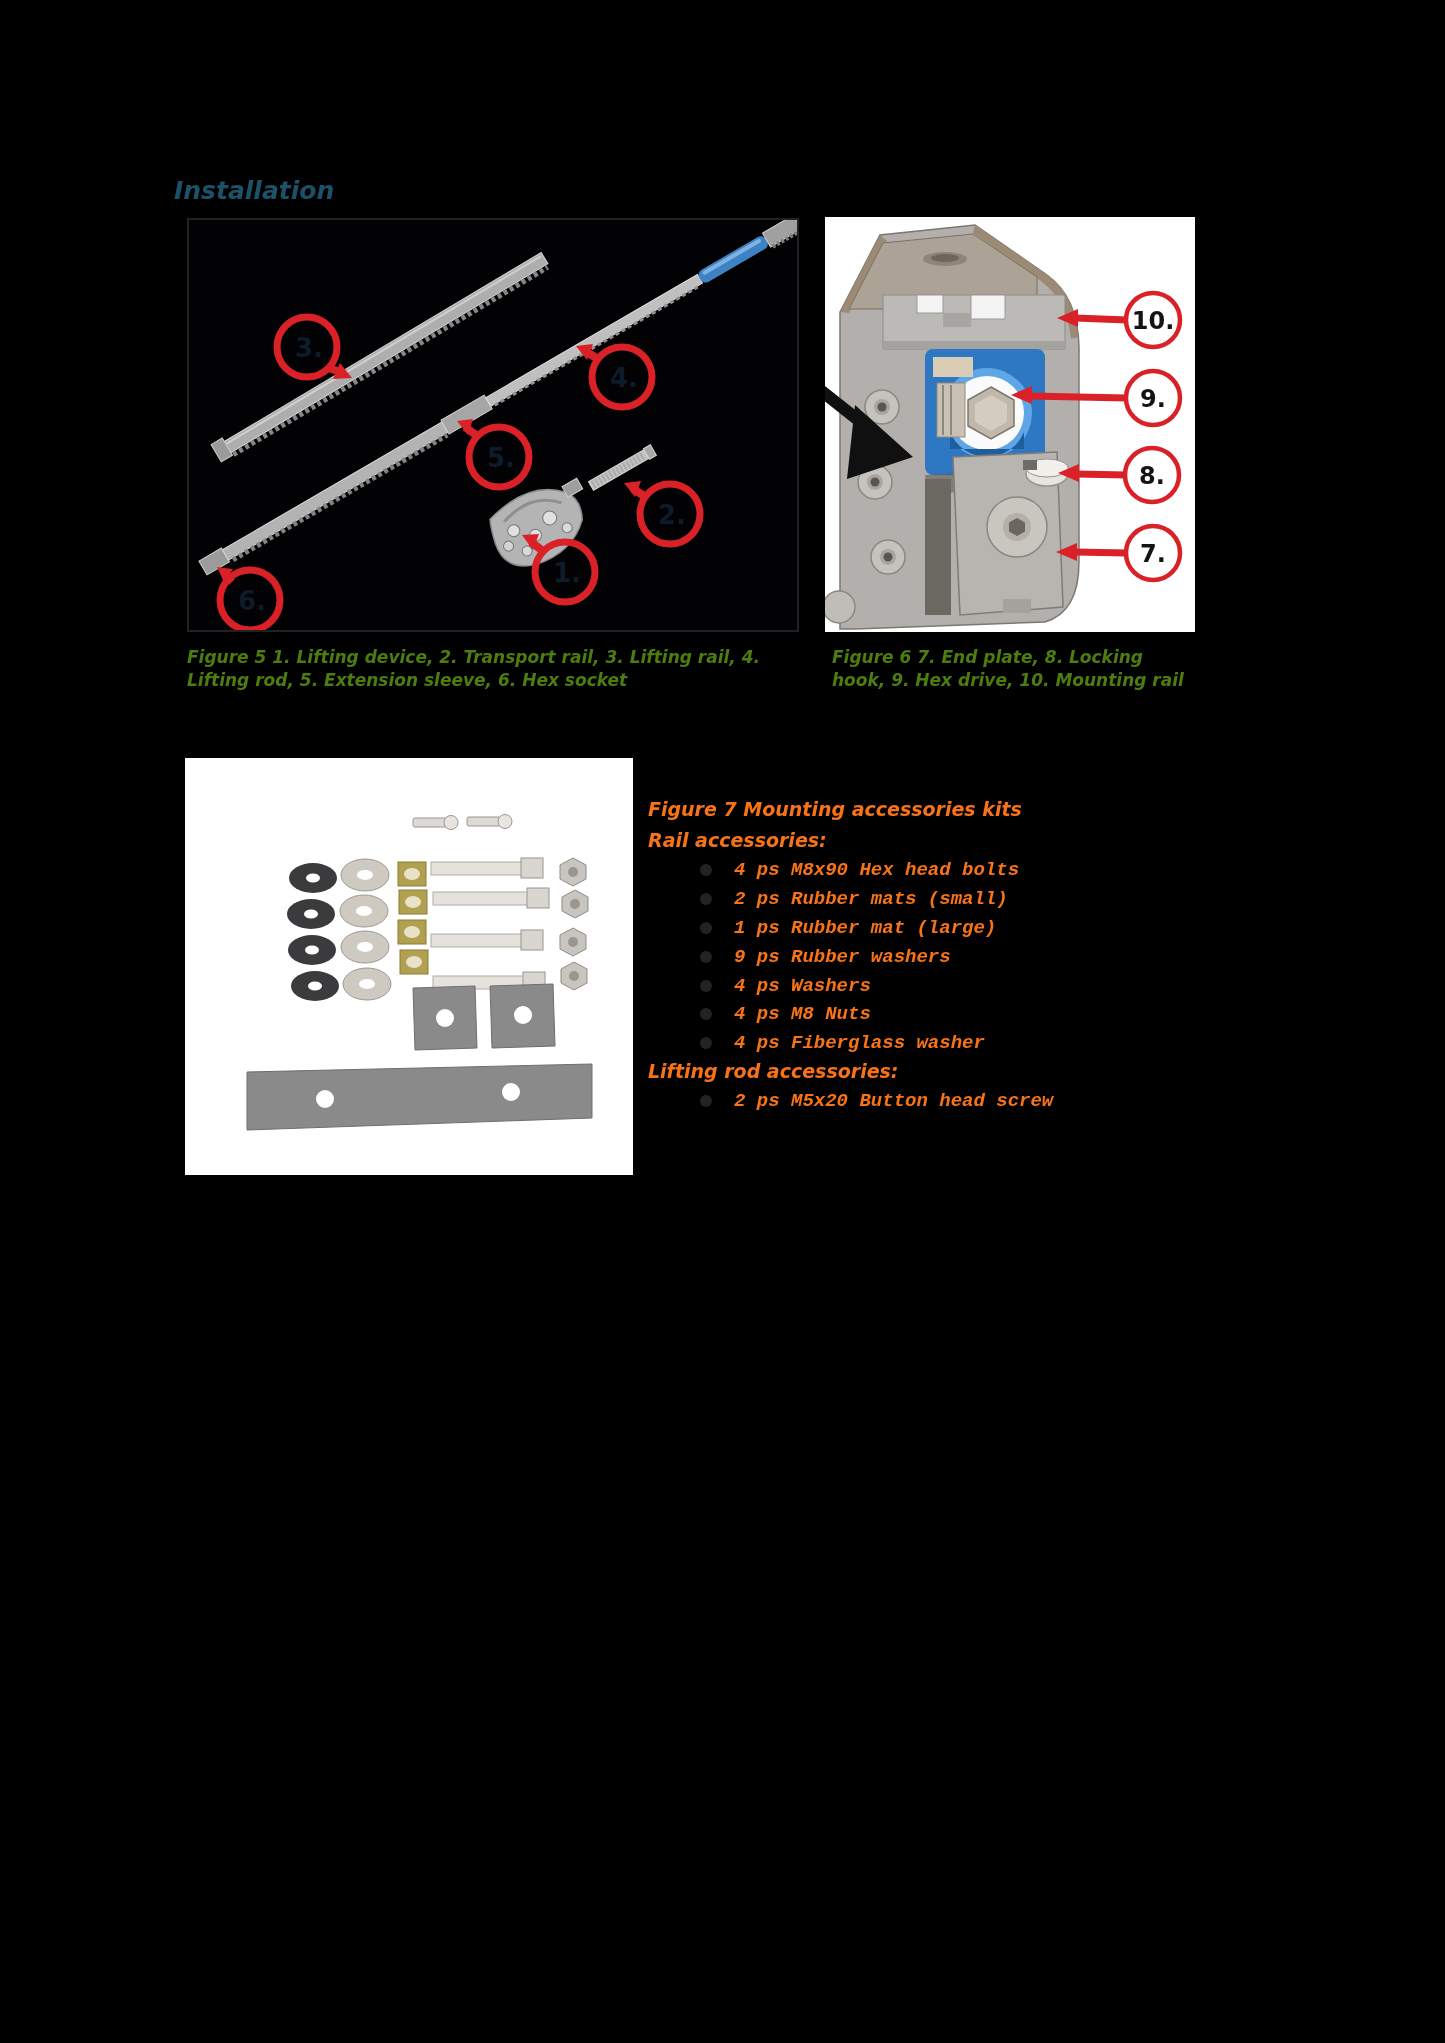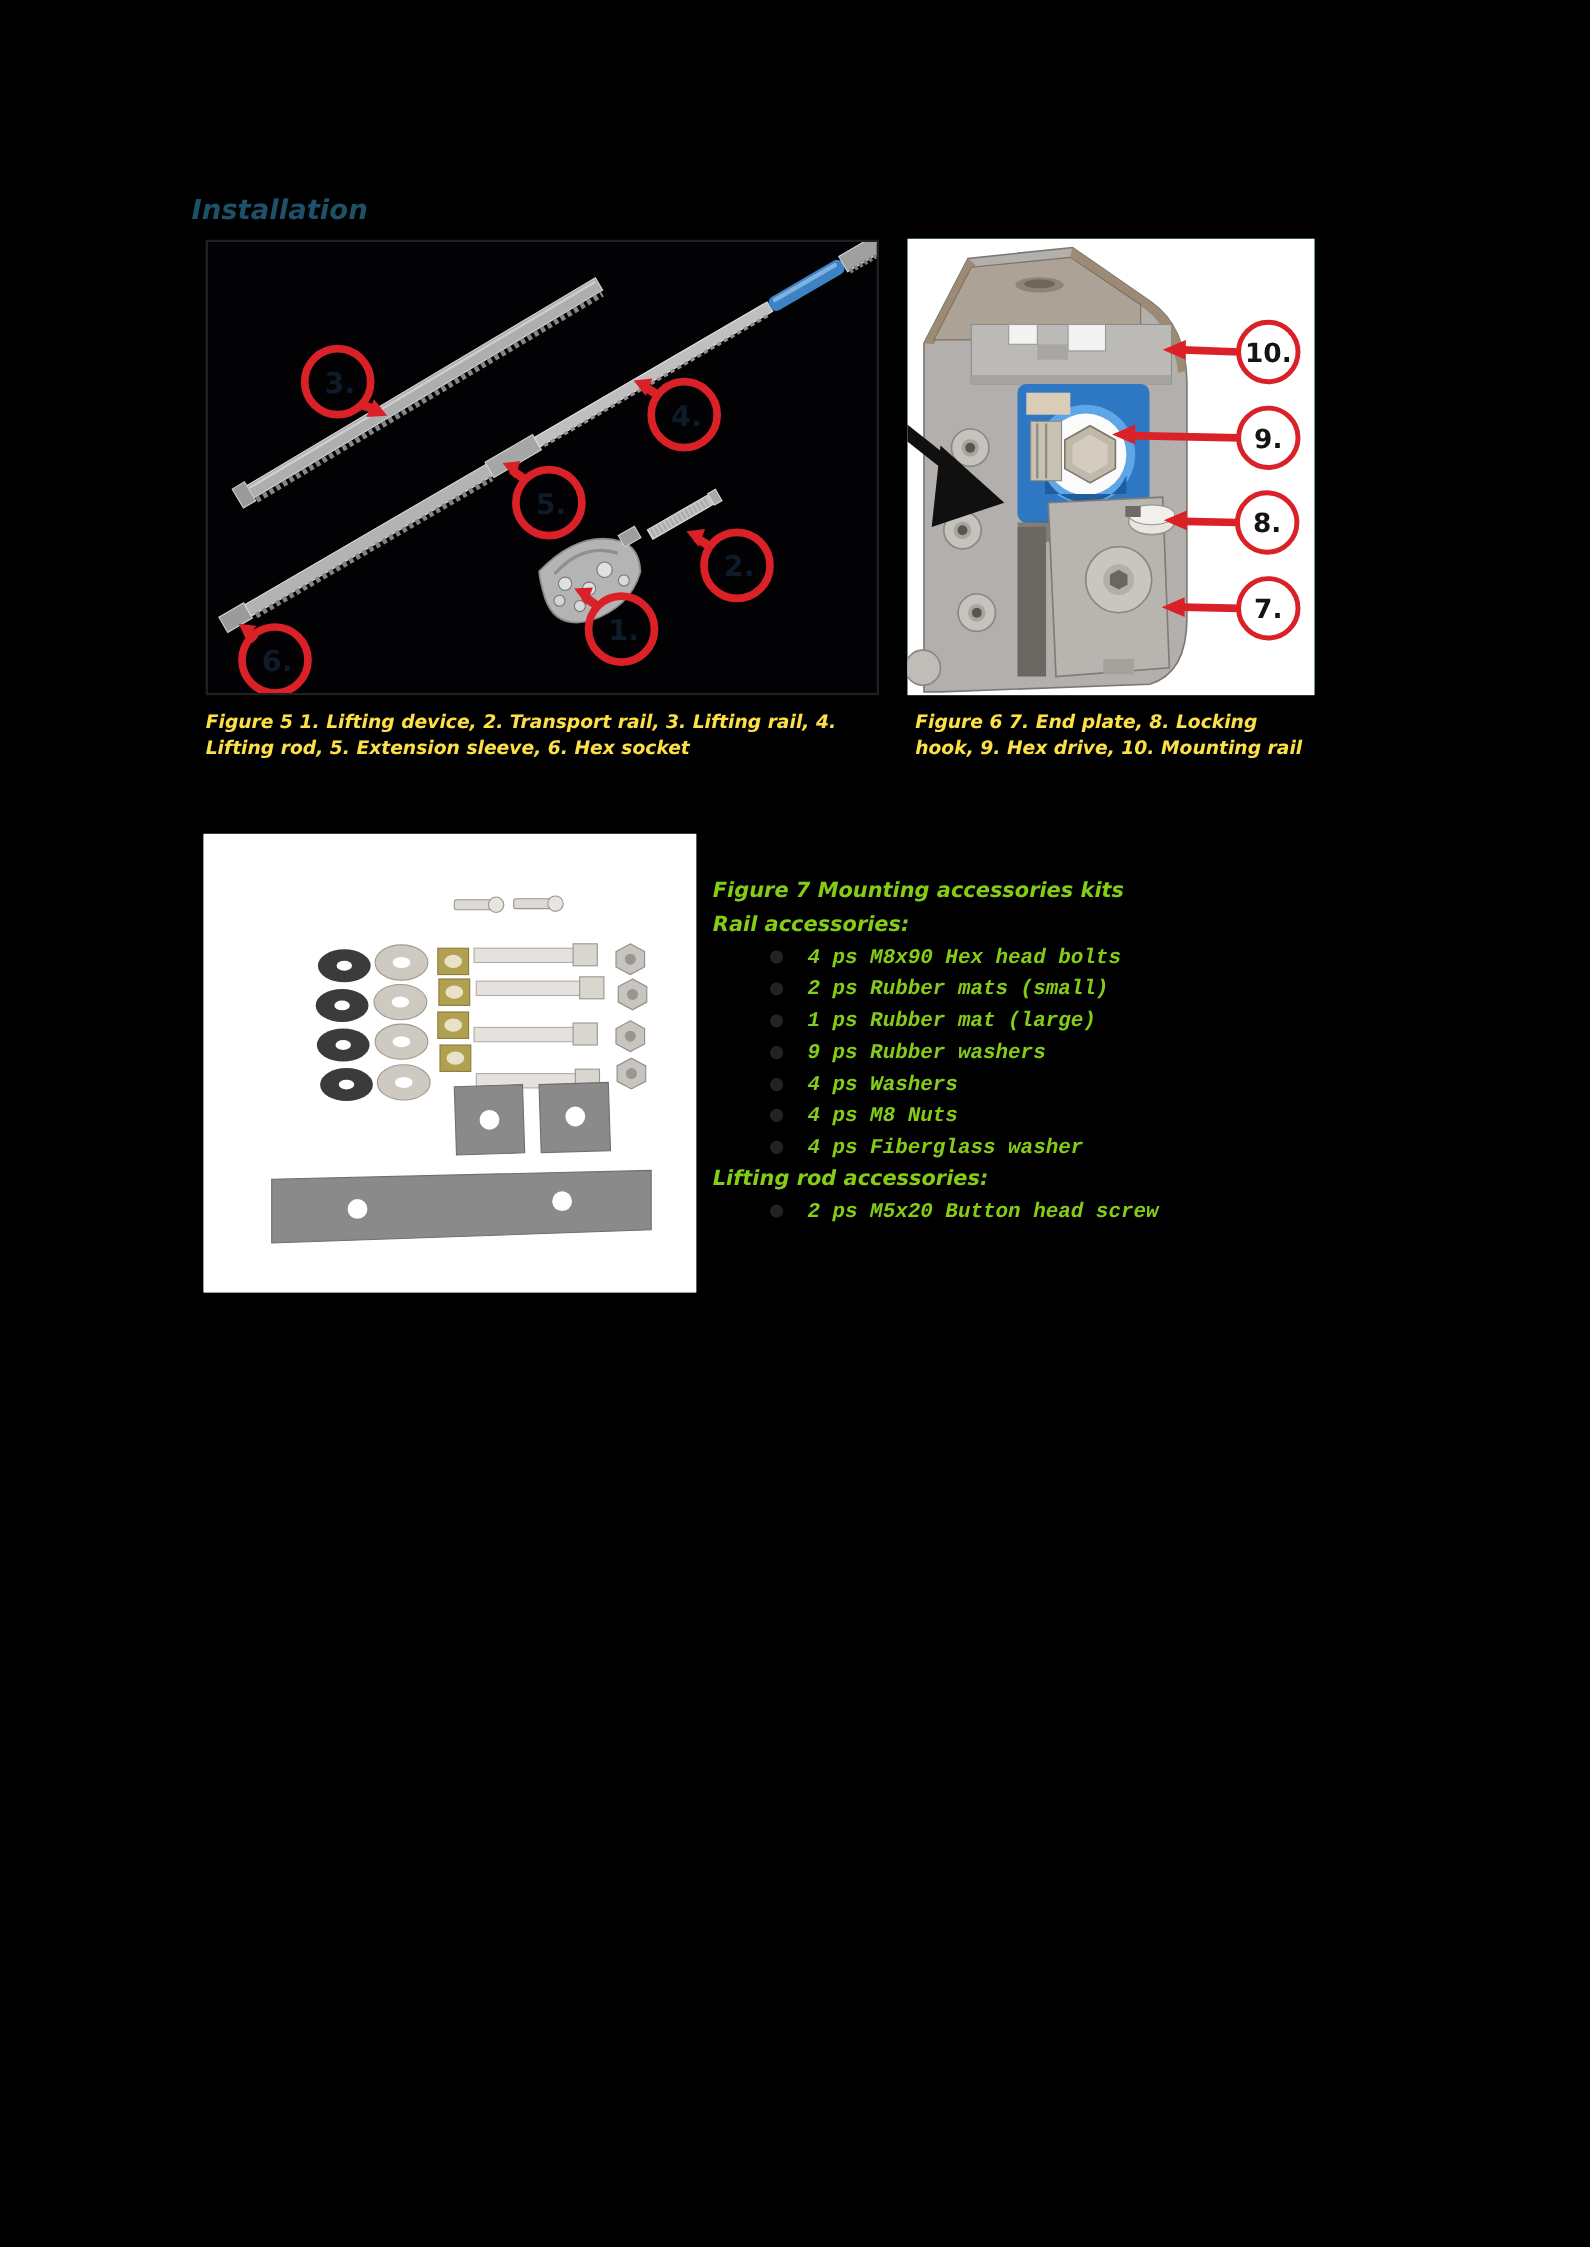--- a/index.html
+++ b/index.html
@@ -4,25 +4,25 @@
 <style>
   html,body{margin:0;padding:0;background:#000;}
   #page{position:relative;width:1445px;height:1574px;background:#000;overflow:hidden;
         font-family:"DejaVu Sans","Liberation Sans",sans-serif;}
   .heading{position:absolute;left:174px;top:176px;font-size:25px;font-weight:bold;
            font-style:italic;color:#1D5168;letter-spacing:0px;}
   .fig5-box{position:absolute;left:187px;top:218px;width:612px;height:414px;
             background:#020204;border:2px solid #1e2226;box-sizing:border-box;}
   .fig6-box{position:absolute;left:825px;top:217px;width:370px;height:415px;background:#7dd3fc;}
   .caption{position:absolute;font-size:17px;font-weight:bold;font-style:italic;
-           color:#fde047;line-height:1.33;}
+           color:#4d7c0f;line-height:1.33;}
   .cap-left{left:187px;top:646px;width:600px;}
   .cap-right{left:832px;top:646px;width:370px;}
   .fig7-box{position:absolute;left:185px;top:758px;width:448px;height:417px;background:#fff;}
-  .kit-text{position:absolute;left:648px;top:796px;width:560px;color:#84cc16;
+  .kit-text{position:absolute;left:648px;top:796px;width:560px;color:#f97316;
             font-weight:bold;font-style:italic;font-size:19px;}
   .kit-title{margin:0 0 4px 0;line-height:27px;}
   .kit-sub{margin:0;line-height:27px;}
   .kit-list{list-style:none;margin:2px 0 0 0;padding:0 0 0 52px;}
   .kit-list li{display:flex;align-items:center;height:28.8px;}
   .kit-list .dot{width:12px;height:12px;border-radius:50%;background:#232327;
                  margin-right:22px;flex:0 0 aupx;flex-shrink:0;}
   .kit-item-label{white-space:nowrap;font-family:Liberation Mono, monospace;}
   svg{display:block;}
   text{font-family:"DejaVu Sans","Liberation Sans",sans-serif;}

